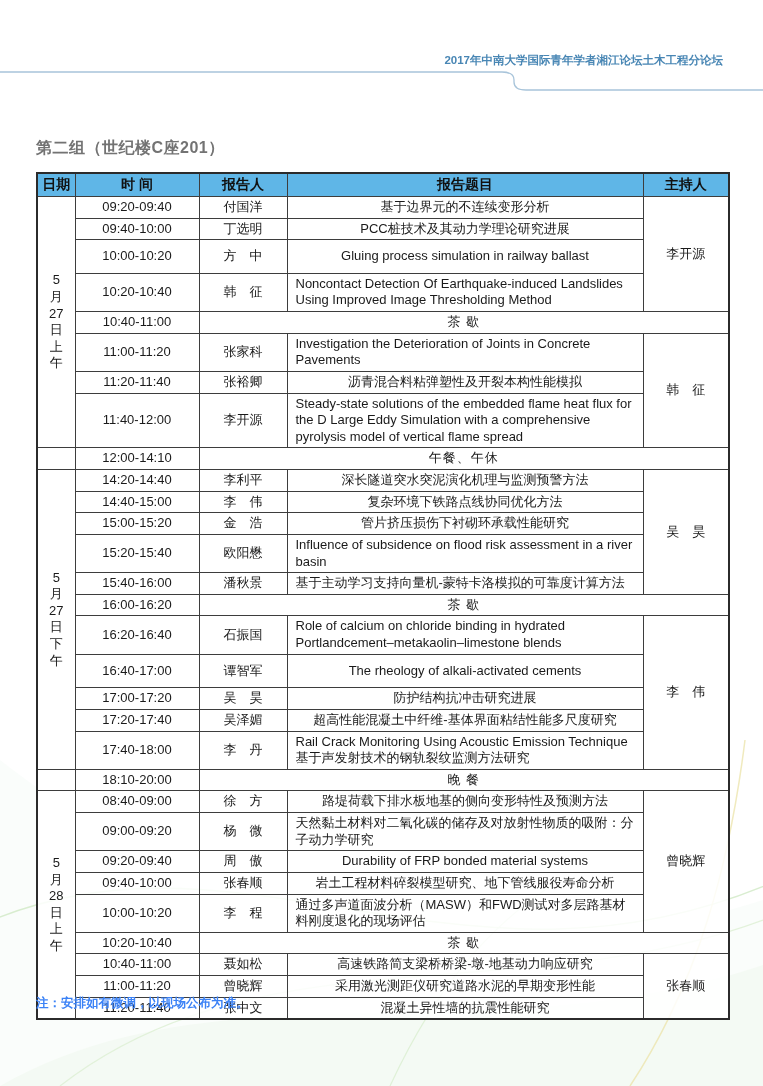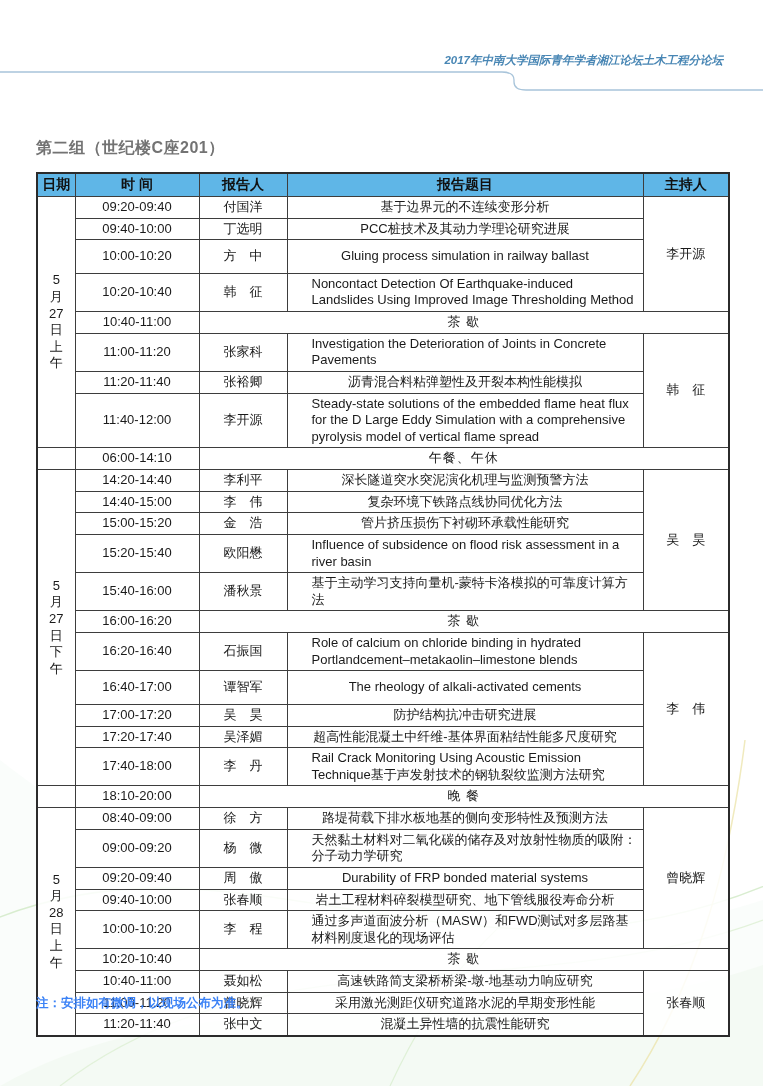--- a/index.html
+++ b/index.html
@@ -9,21 +9,21 @@
     font-family:"Liberation Sans","DejaVu Sans",sans-serif;
     color:#1a1a1a;
   }
   
   .bg-decor{position:absolute;top:0;left:0;width:763px;height:1086px;z-index:0;pointer-events:none;}
   .content{position:relative;z-index:1;}
 
   
   .page-header-text{
     position:absolute;top:52px;right:40px;text-align:right;
-    font-size:11.5px;line-height:17px;color:#4886b4;font-weight:bold;font-style:italic;
+    font-size:11.5px;line-height:17px;color:#4886b4;font-weight:bold;
   }
   .header-line-svg{position:absolute;top:0;left:0;width:763px;height:110px;}
 
   
   .section-title{
     position:absolute;left:36px;top:138px;
     font-size:16px;font-weight:bold;color:#737373;letter-spacing:0.5px;
   }
 
   
@@ -42,21 +42,21 @@
     padding:2px 4px;vertical-align:middle;line-height:1.28;
   }
   table.schedule{border:2px solid #2b2b2b;}
   thead th{
     background:#5fb6e7;color:#111;font-weight:bold;font-size:14px;
     text-align:center;padding:4px 2px;line-height:1.2;
   }
   td.time{text-align:center;white-space:nowrap;font-size:13px;}
   td.spk{text-align:center;font-family:Liberation Serif, serif;}
   td.ttl{text-align:center;}
-  td.ttl.ta-left{text-align:left;padding-left:24px;}
+  td.ttl.ta-left{text-align:left;padding-left:8px;}
   td.chair{text-align:center;}
   td.break{text-align:center;font-weight:normal;letter-spacing:1px;}
   td.date-cell{
     text-align:center;white-space:pre-line;line-height:1.55;
     font-size:13px;padding:2px 0;
   }
   tr.tall td{padding-top:8px;padding-bottom:8px;}
 
   
   .footer-note{
@@ -150,21 +150,21 @@
         <td class="ttl">沥青混合料粘弹塑性及开裂本构性能模拟</td>
       </tr>
       <tr>
         <td class="time">11:40-12:00</td>
         <td class="spk">李开源</td>
         <td class="ttl ta-left">Steady-state solutions of the embedded flame heat flux for the D Large Eddy Simulation with a comprehensive pyrolysis model of vertical flame spread</td>
       </tr>
 
       <tr>
         <td class="date-cell"></td>
-        <td class="time">06:00-14:10</td>
+        <td class="time">12:00-14:10</td>
         <td class="break" colspan="3">午餐、午休</td>
       </tr>
 
       <tr>
         <td class="date-cell" rowspan="11">5
 月
 27
 日
 下
 午</td>

